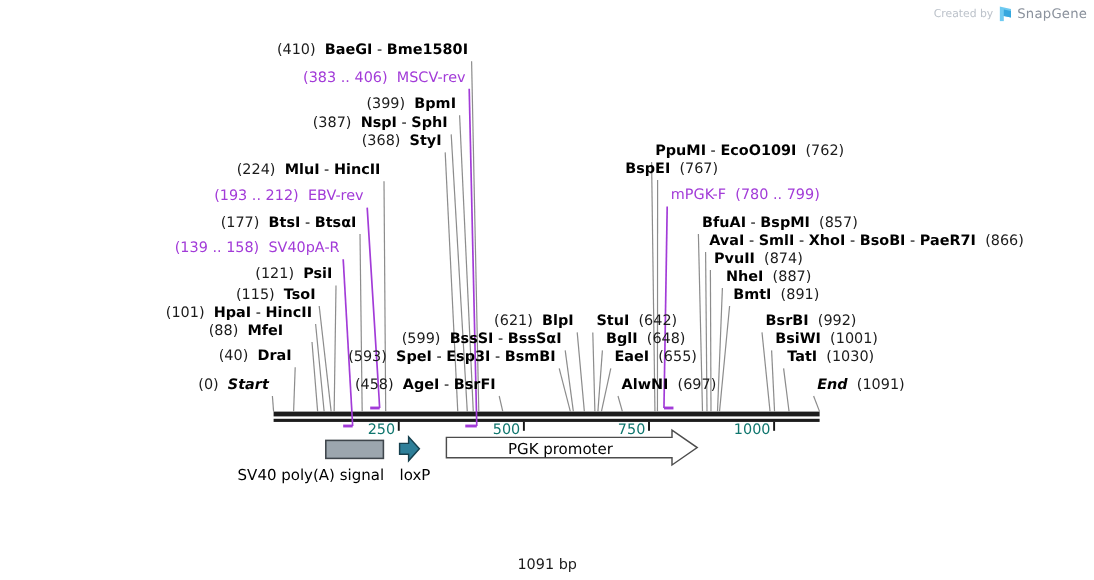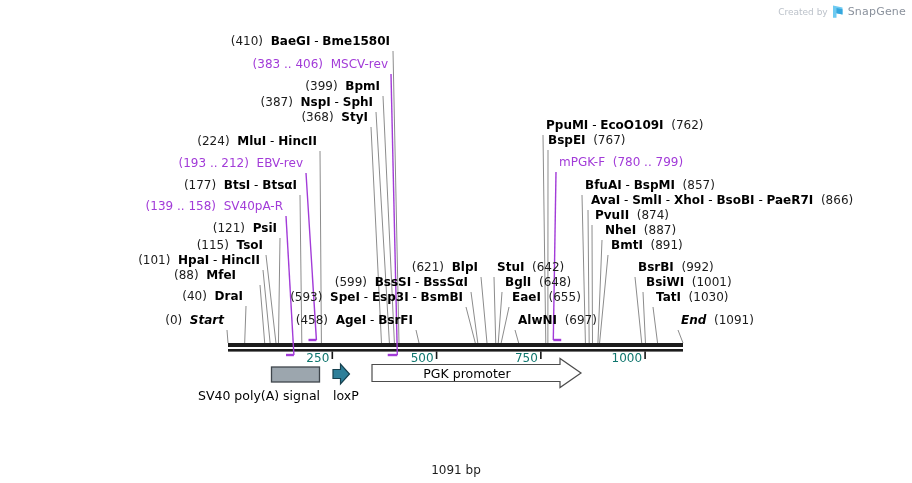--- a/index.html
+++ b/index.html
@@ -108,21 +108,21 @@
       <div class="site-label terminus" style="top: 313px; right: 688px;"><span class="num">(0)</span>&nbsp;&nbsp;<span><span class="nm">Start</span></span></div>
       <div class="site-label enzyme" style="top: 313px; right: 499px;"><span class="num">(458)</span>&nbsp;&nbsp;<span><span class="nm">AgeI</span><span class="sep"> - </span><span class="nm">BsrFI</span></span></div>
       <div class="site-label enzyme" style="top: 290px; right: 449px;"><span class="num">(593)</span>&nbsp;&nbsp;<span><span class="nm">SpeI</span><span class="sep"> - </span><span class="nm">Esp3I</span><span class="sep"> - </span><span class="nm">BsmBI</span></span></div>
       <div class="site-label enzyme" style="top: 275px; right: 444px;"><span class="num">(599)</span>&nbsp;&nbsp;<span><span class="nm">BssSI</span><span class="sep"> - </span><span class="nm">BssSαI</span></span></div>
       <div class="site-label enzyme" style="top: 260px; right: 434px;"><span class="num">(621)</span>&nbsp;&nbsp;<span><span class="nm">BlpI</span></span></div>
       <div class="site-label enzyme" style="top: 260px; left: 497px;"><span><span class="nm">StuI</span></span>&nbsp;&nbsp;<span class="num">(642)</span></div>
       <div class="site-label enzyme" style="top: 275px; left: 505px;"><span><span class="nm">BglI</span></span>&nbsp;&nbsp;<span class="num">(648)</span></div>
       <div class="site-label enzyme" style="top: 290px; left: 512px;"><span><span class="nm">EaeI</span></span>&nbsp;&nbsp;<span class="num">(655)</span></div>
       <div class="site-label enzyme" style="top: 313px; left: 518px;"><span><span class="nm">AlwNI</span></span>&nbsp;&nbsp;<span class="num">(697)</span></div>
       <div class="site-label enzyme" style="top: 118px; left: 546px;"><span><span class="nm">PpuMI</span><span class="sep"> - </span><span class="nm">EcoO109I</span></span>&nbsp;&nbsp;<span class="num">(762)</span></div>
-      <div class="site-label enzyme" style="top: 133px; left: 548px;"><span><span class="nm">BspEI</span></span>&nbsp;&nbsp;<span class="num">(767)</span></div>
+      <div class="site-label enzyme" style="top: 133px; left: 521px;"><span><span class="nm">BspEI</span></span>&nbsp;&nbsp;<span class="num">(767)</span></div>
       <div class="site-label primer" style="top: 155px; left: 559px;"><span><span class="nm">mPGK-F</span></span>&nbsp;&nbsp;<span class="num">(780 .. 799)</span></div>
       <div class="site-label enzyme" style="top: 178px; left: 585px;"><span><span class="nm">BfuAI</span><span class="sep"> - </span><span class="nm">BspMI</span></span>&nbsp;&nbsp;<span class="num">(857)</span></div>
       <div class="site-label enzyme" style="top: 193px; left: 591px;"><span><span class="nm">AvaI</span><span class="sep"> - </span><span class="nm">SmlI</span><span class="sep"> - </span><span class="nm">XhoI</span><span class="sep"> - </span><span class="nm">BsoBI</span><span class="sep"> - </span><span class="nm">PaeR7I</span></span>&nbsp;&nbsp;<span class="num">(866)</span></div>
       <div class="site-label enzyme" style="top: 208px; left: 595px;"><span><span class="nm">PvuII</span></span>&nbsp;&nbsp;<span class="num">(874)</span></div>
       <div class="site-label enzyme" style="top: 223px; left: 605px;"><span><span class="nm">NheI</span></span>&nbsp;&nbsp;<span class="num">(887)</span></div>
       <div class="site-label enzyme" style="top: 238px; left: 611px;"><span><span class="nm">BmtI</span></span>&nbsp;&nbsp;<span class="num">(891)</span></div>
       <div class="site-label enzyme" style="top: 260px; left: 638px;"><span><span class="nm">BsrBI</span></span>&nbsp;&nbsp;<span class="num">(992)</span></div>
       <div class="site-label enzyme" style="top: 275px; left: 646px;"><span><span class="nm">BsiWI</span></span>&nbsp;&nbsp;<span class="num">(1001)</span></div>
       <div class="site-label enzyme" style="top: 290px; left: 656px;"><span><span class="nm">TatI</span></span>&nbsp;&nbsp;<span class="num">(1030)</span></div>
       <div class="site-label terminus" style="top: 313px; left: 681px;"><span><span class="nm">End</span></span>&nbsp;&nbsp;<span class="num">(1091)</span></div>

